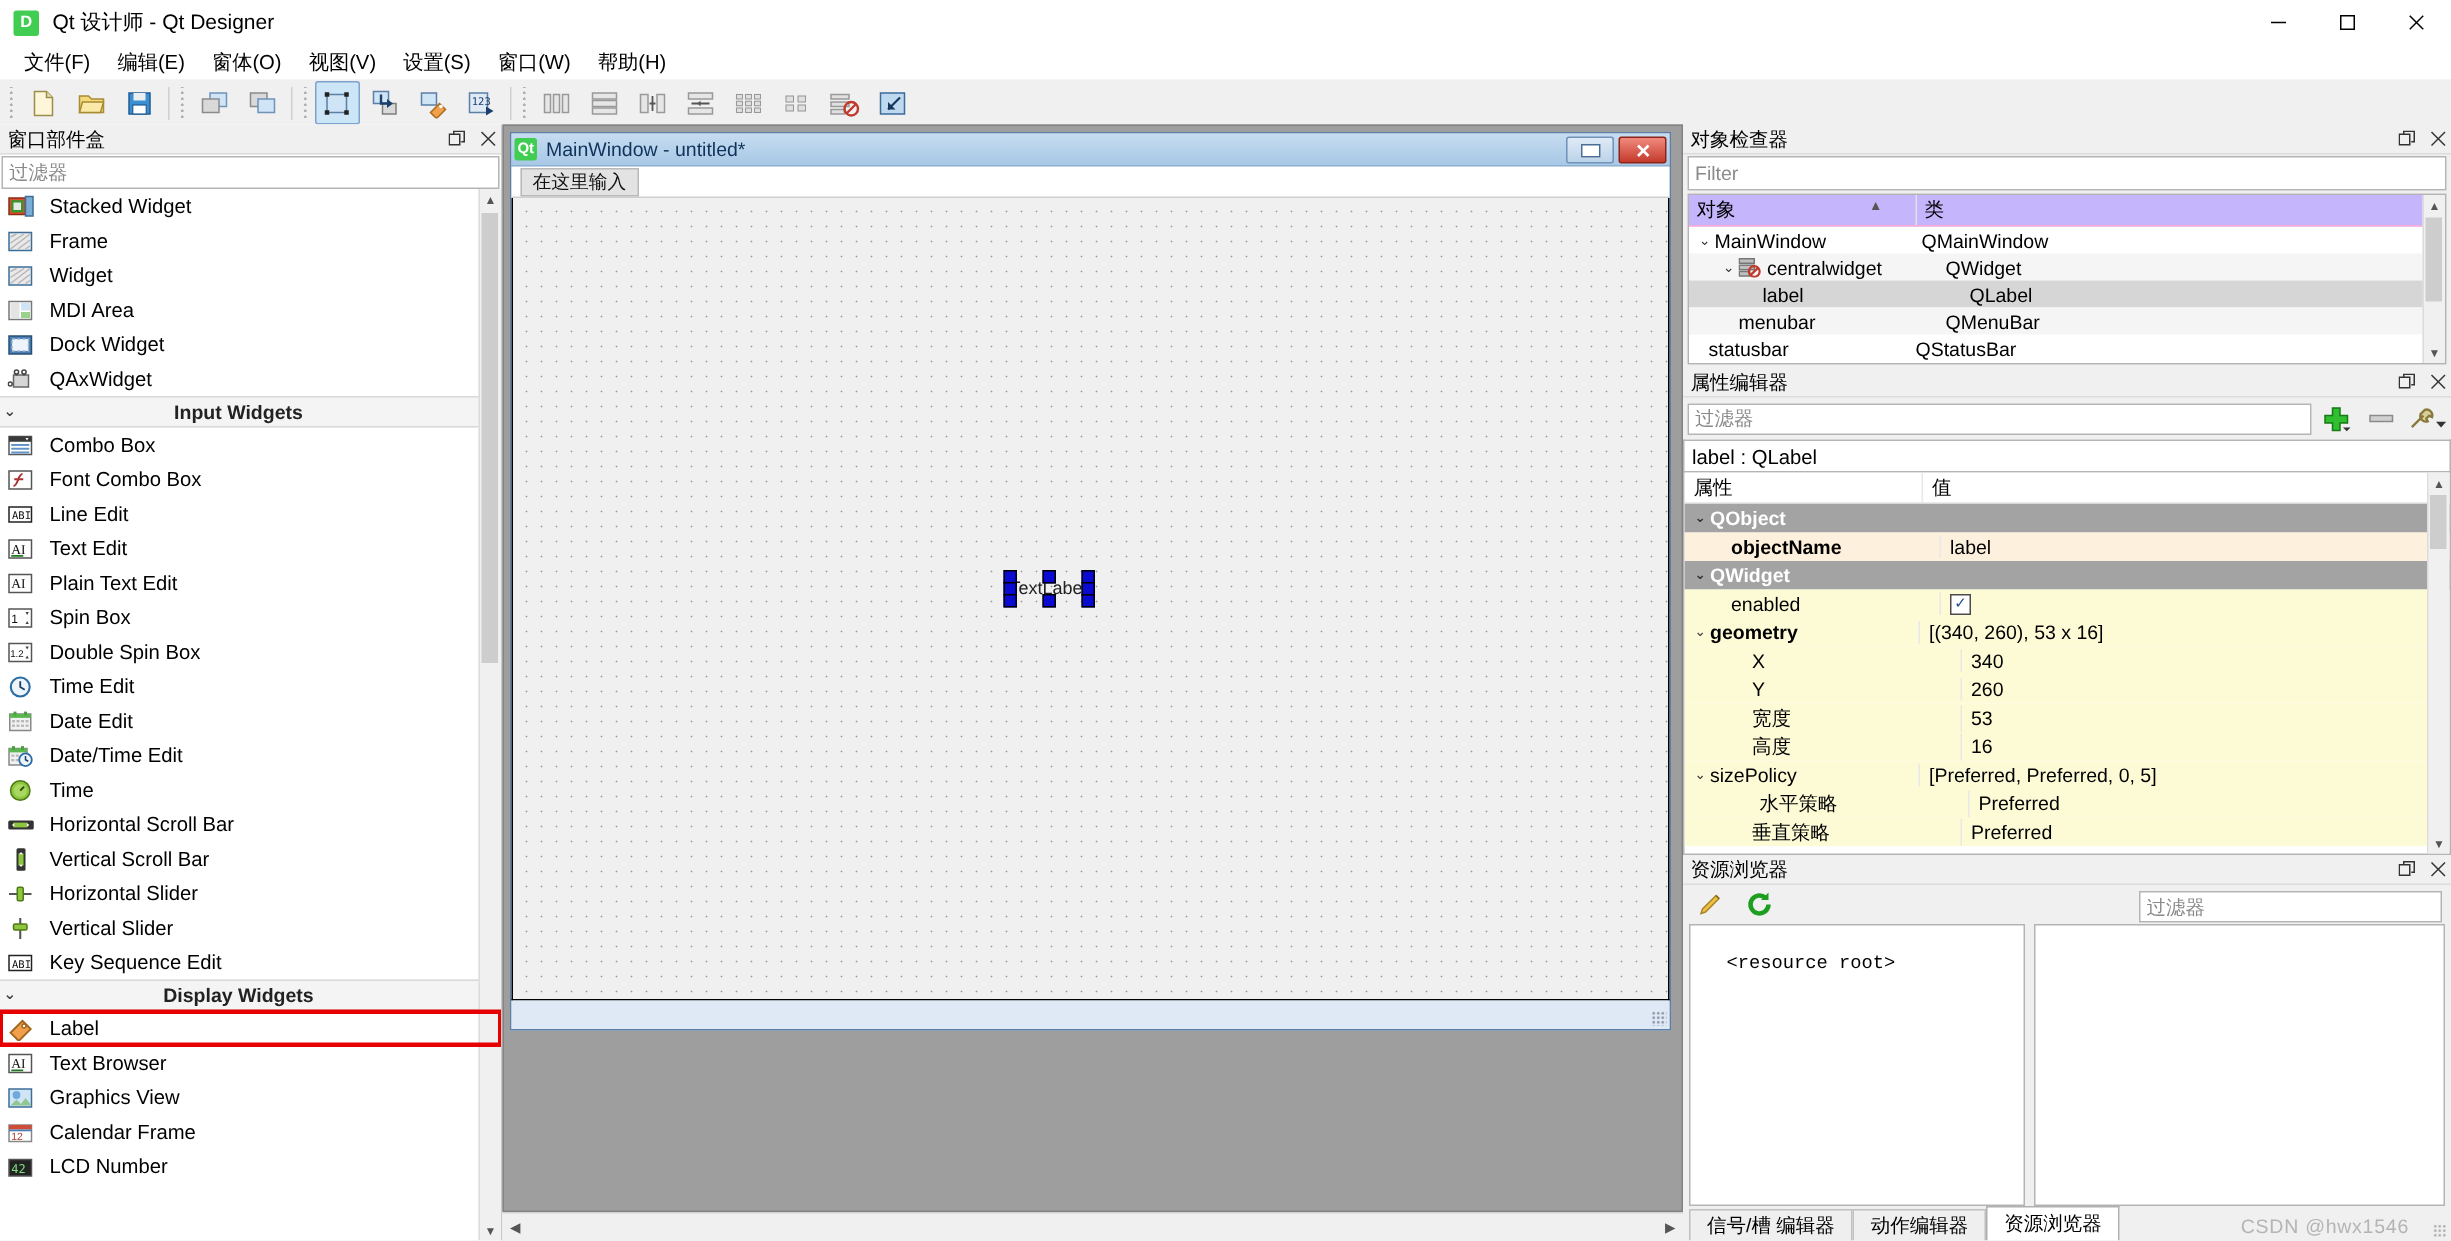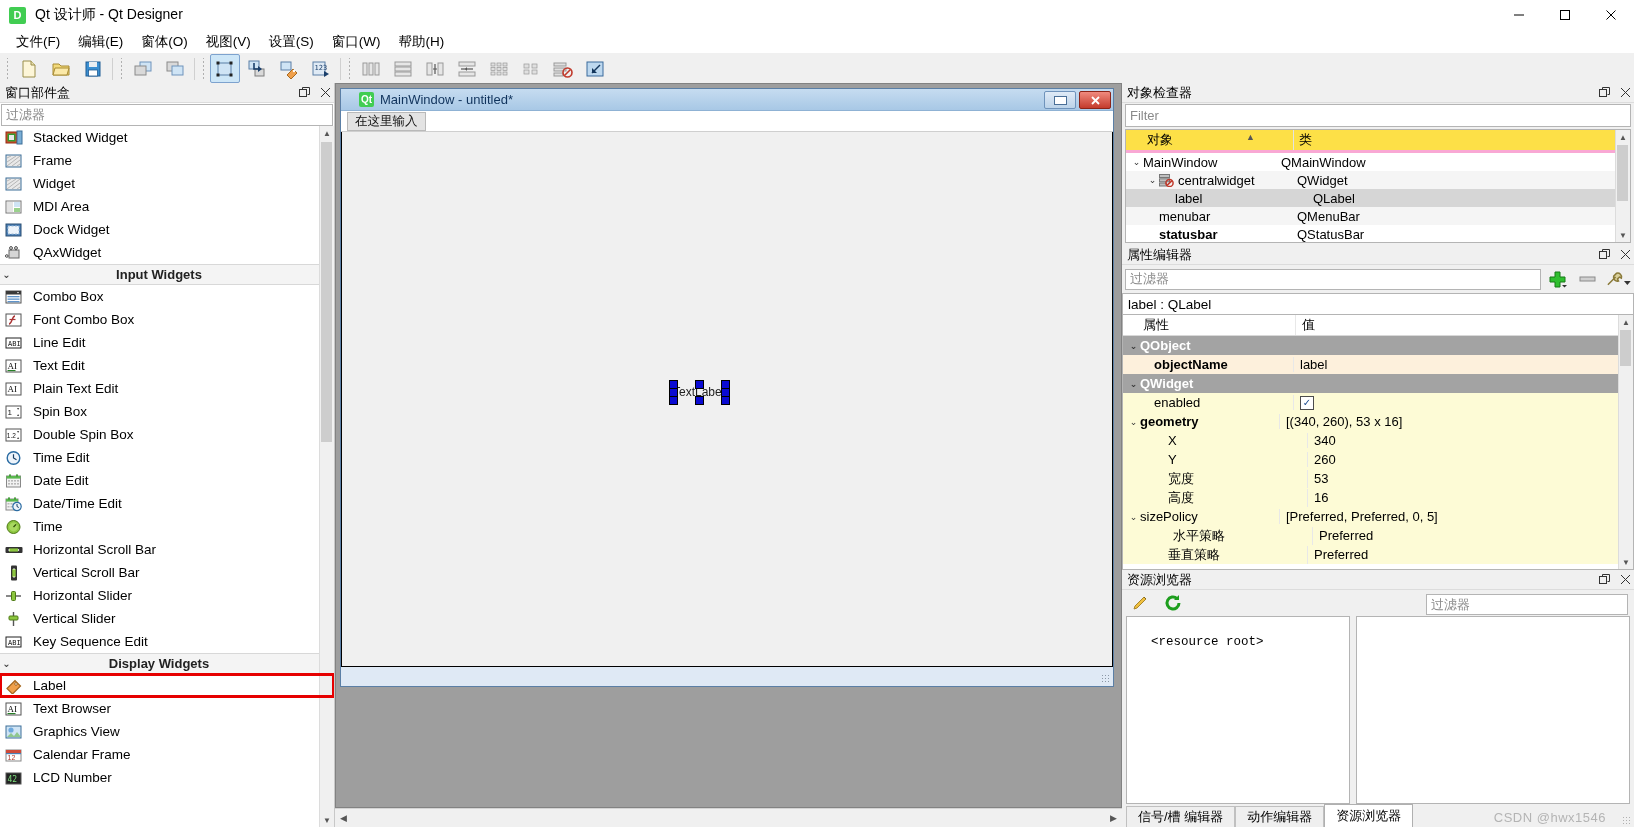--- a/index.html
+++ b/index.html
@@ -69,21 +69,21 @@
 
   
   .center{position:absolute;left:335px;top:83px;right:512px;bottom:0;background:#f0f0f0;
           display:flex;flex-direction:column;}
   .mdi{flex:1;position:relative;background:#9e9e9e;border:1px solid #828282;overflow:hidden;}
   .formwin{position:absolute;left:4px;top:4px;width:772px;height:597px;
            background:#dfe9f5;border:1px solid #5b7fa6;box-shadow:0 0 0 1px #a8c0da inset;
            display:flex;flex-direction:column;}
   .formwin-title{height:21px;background:linear-gradient(#c6dcf0,#a8c8e6);
                  display:flex;align-items:center;border-bottom:1px solid #8fb2d4;position:relative;}
-  .qt-icon{width:15px;height:15px;margin-left:18px;background:#41cd52;border-radius:2px;
+  .qt-icon{width:15px;height:15px;margin-left:2px;background:#41cd52;border-radius:2px;
            color:#fff;font-size:10px;font-weight:bold;display:flex;align-items:center;justify-content:center;}
   .formwin-title .ft{margin-left:6px;font-size:13px;color:#10335c;}
   .fw-btns{position:absolute;right:2px;top:2px;display:flex;gap:3px;}
   .fw-btn{width:30px;height:16px;border:1px solid #6f93bb;border-radius:2px;
           background:linear-gradient(#dfeaf6,#bcd3e9);display:flex;align-items:center;justify-content:center;}
   .fw-btn.close{background:linear-gradient(#f08a7e,#c43b2c);border-color:#8c2418;color:#fff;
                 font-size:11px;font-weight:bold;}
   .fw-min-glyph{width:11px;height:7px;border:1px solid #4a6f97;background:#fff;}
   .formwin-menubar{height:20px;background:#fff;display:flex;align-items:center;
                    border-bottom:1px solid #cfcfcf;}
@@ -102,22 +102,22 @@
   .hscroll{height:18px;background:#f0f0f0;border-top:1px solid #d4d4d4;display:flex;align-items:center;}
   .hs-arrow{width:17px;height:17px;display:flex;align-items:center;justify-content:center;
             font-size:9px;color:#555;background:#f0f0f0;}
   .hs-track{flex:1;height:17px;background:#f0f0f0;}
 
   
   .right{position:absolute;right:0;top:83px;width:512px;bottom:0;background:#f0f0f0;
          display:flex;flex-direction:column;}
   .panel{display:flex;flex-direction:column;background:#f0f0f0;}
   .tree{background:#fff;border:1px solid #b4b4b4;flex:1;overflow:hidden;position:relative;}
-  .tree-head{height:20px;background:#fde047;border-bottom:3px solid #f9a8d4;display:flex;
-             font-size:13px;position:relative;padding-left:16px;}
+  .tree-head{height:20px;background:#c4b5fd;border-bottom:1px solid #f9a8d4;display:flex;
+             font-size:13px;position:relative;}
   .th-cell{display:flex;align-items:center;padding-left:5px;border-right:1px solid #e3e3e3;}
   .tree-row{height:18px;display:flex;align-items:center;font-size:13px;}
   .tree-row.alt{background:#f5f5f5;}
   .tree-row.sel{background:#d6d6d6;}
   .tr-name{display:flex;align-items:center;overflow:hidden;white-space:nowrap;}
   .tr-class{overflow:hidden;white-space:nowrap;padding-left:5px;}
   .chev{width:13px;text-align:center;font-size:9px;color:#333;flex:0 0 13px;}
   .vscroll{position:absolute;right:0;top:0;bottom:0;width:14px;background:#f0f0f0;
            border-left:1px solid #dcdcdc;}
   .vs-arrow{position:absolute;left:0;width:14px;height:14px;display:flex;
@@ -782,21 +782,21 @@
               <div class="tr-class" style="flex: 1 1 0%;">QLabel</div>
             </div>
             <div class="tree-row alt">
               <div class="tr-name" style="width: 146px; flex: 0 0 146px; padding-left: 20px;">
                 <span class="chev"></span>
                 <span>menubar</span>
               </div>
               <div class="tr-class" style="flex: 1 1 0%;">QMenuBar</div>
             </div>
             <div class="tree-row">
-              <div class="tr-name" style="width: 146px; flex: 0 0 146px; padding-left: 20px; font-weight: bold;">
+              <div class="tr-name" style="width: 146px; flex: 0 0 146px; ">
                 <span class="chev"></span>
                 <span>statusbar</span>
               </div>
               <div class="tr-class" style="flex: 1 1 0%;">QStatusBar</div>
             </div>
           </div>
         <div class="vscroll">
           <div class="vs-arrow" style="top:0">▲</div>
           <div class="vs-thumb" style="top:15px;height:56px;"></div>
           <div class="vs-arrow" style="bottom:0">▼</div>
@@ -842,21 +842,21 @@
               <path d="M3 15l8-8M12 3a4 4 0 015 5l-2-1-2 2 1 2a4 4 0 01-5-5z" stroke="#8a7a3a" stroke-width="1.6" fill="#d8cf9a"></path>
             </svg>
           <svg width="7" height="7" viewBox="0 0 7 7" style="margin-top:8px">
               <path d="M0 1l3.5 4L7 1z" fill="#333"></path>
             </svg>
         </div>
       </div>
       <div class="objline">label : QLabel</div>
       <div class="prop-table">
         <div class="pt-head">
-          <div class="pt-c1" style="padding-left:20px;">属性</div>
+          <div class="pt-c1" style="padding-left:6px;">属性</div>
           <div class="pt-c2">值</div>
         </div>
         <div id="prop-rows">
             <div class="pt-row group">
               <div class="pt-c1" style="padding-left: 4px;">
                 <span class="chev">⌄</span>
                 <span>QObject</span>
               </div>
               <div class="pt-c2">
                 <span></span>

